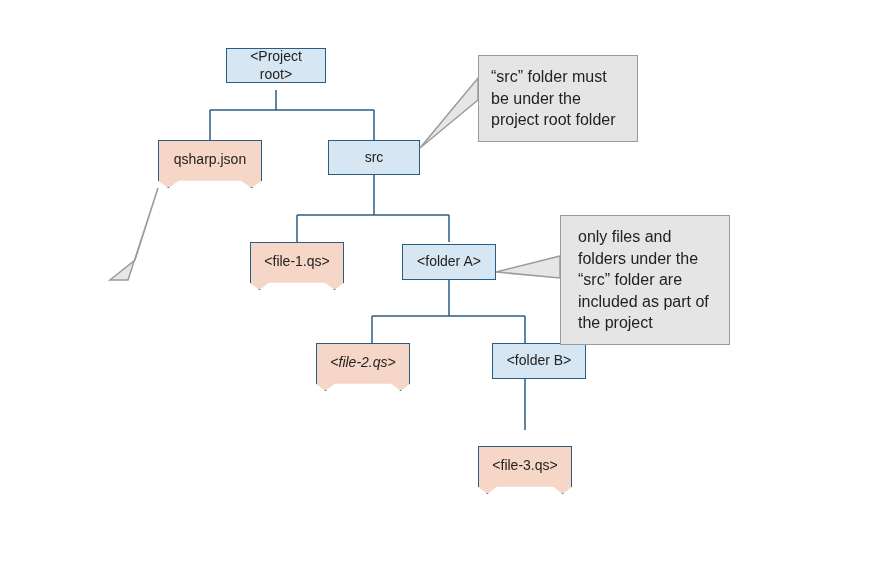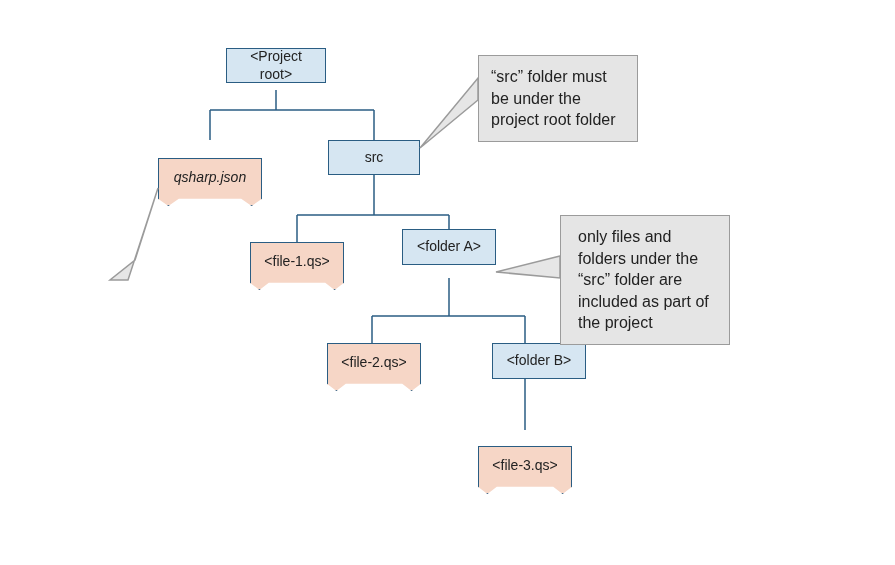--- a/index.html
+++ b/index.html
@@ -59,37 +59,37 @@
       <line x1="372" y1="316" x2="372" y2="343"></line>
       <line x1="525" y1="316" x2="525" y2="343"></line>
       <line x1="525" y1="379" x2="525" y2="430"></line>
     </g>
   </svg>
 
   <div class="node-folder" style="left:226px; top:48px; width:100px; height:35px;">
     <span>&lt;Project root&gt;</span>
   </div>
 
-  <div class="node-file" style="left:158px; top:158px; width:104px; height:48px;font-style:italic;">
+  <div class="node-file" style="left:158px; top:140px; width:104px; height:48px;">
     <span>qsharp.json</span>
   </div>
 
   <div class="node-folder" style="left:328px; top:140px; width:92px; height:35px;">
     <span>src</span>
   </div>
 
   <div class="node-file" style="left:250px; top:242px; width:94px; height:48px;">
     <span>&lt;file-1.qs&gt;</span>
   </div>
 
-  <div class="node-folder" style="left:402px; top:229px; width:94px; height:36px;">
+  <div class="node-folder" style="left:402px; top:244px; width:94px; height:36px;">
     <span>&lt;folder A&gt;</span>
   </div>
 
-  <div class="node-file" style="left:327px; top:343px; width:94px; height:48px;">
+  <div class="node-file" style="left:316px; top:343px; width:94px; height:48px;font-style:italic;">
     <span>&lt;file-2.qs&gt;</span>
   </div>
 
   <div class="node-folder" style="left:492px; top:343px; width:94px; height:36px;">
     <span>&lt;folder B&gt;</span>
   </div>
 
   <div class="node-file" style="left:478px; top:446px; width:94px; height:48px;">
     <span>&lt;file-3.qs&gt;</span>
   </div>

